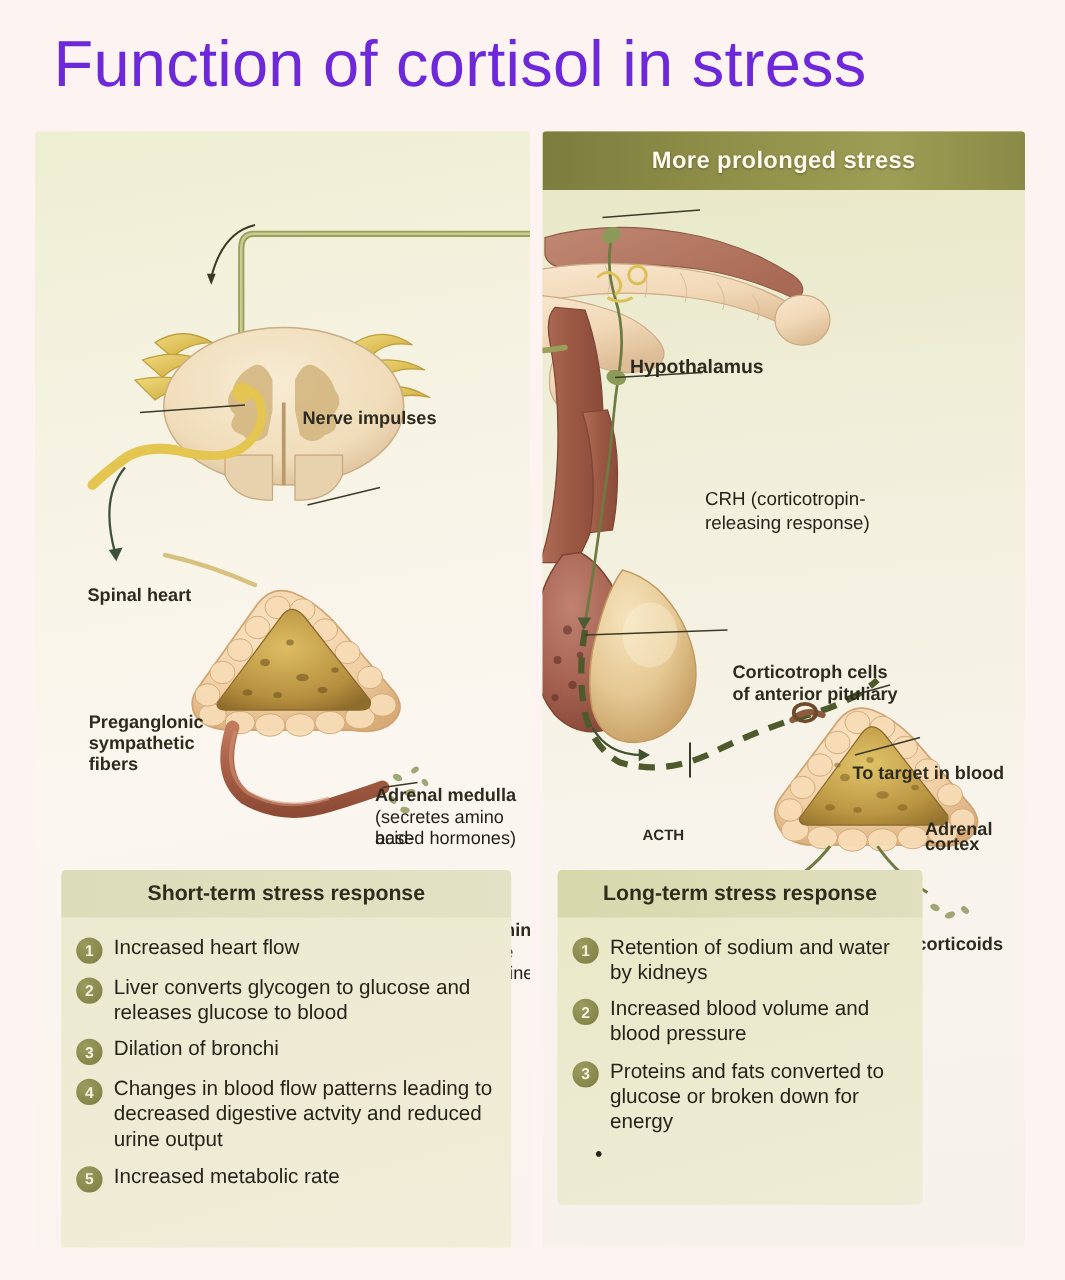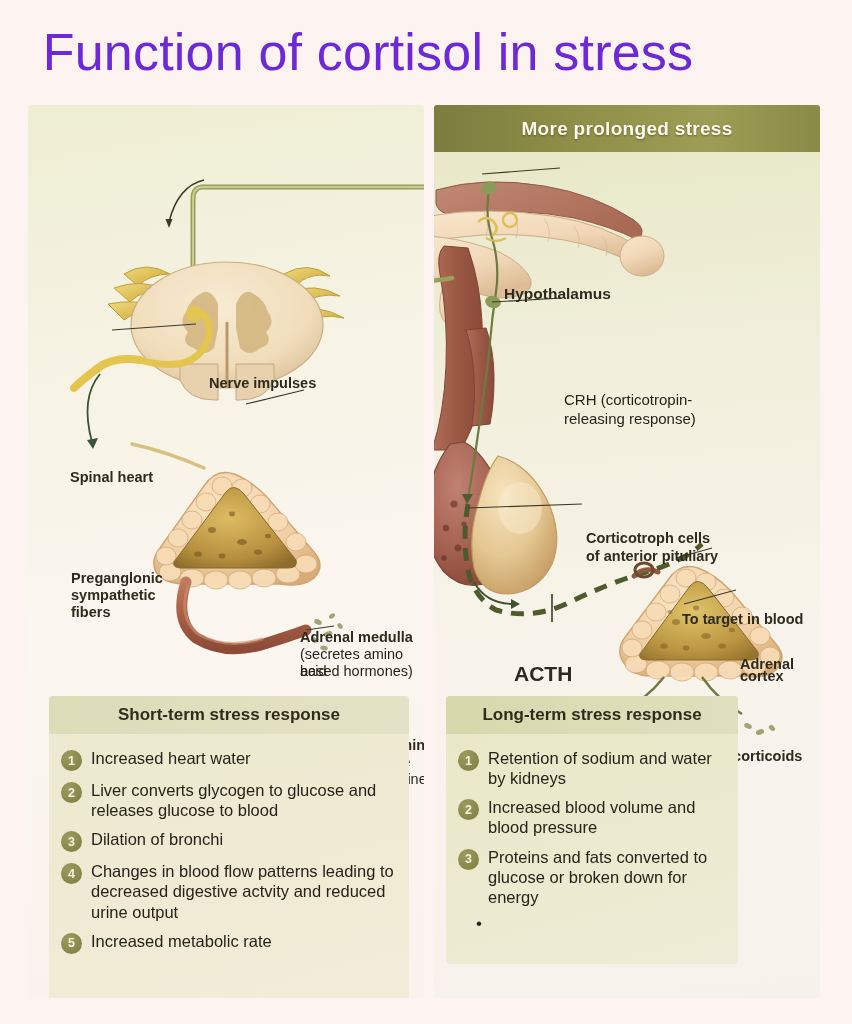--- a/index.html
+++ b/index.html
@@ -171,21 +171,21 @@
           <ellipse cx="304" cy="464" rx="3.4" ry="2.2" transform="rotate(-35 304 464)"></ellipse>
           <ellipse cx="296" cy="496" rx="3.8" ry="2.4" transform="rotate(10 296 496)"></ellipse>
           <ellipse cx="312" cy="474" rx="3.2" ry="2.2" transform="rotate(55 312 474)"></ellipse>
         </g>
 
         <path d="M218 252 L276 238" fill="none" stroke="#3b3a26" stroke-width="1.1"></path>
         <path d="M278 478 L306 474" fill="none" stroke="#3b3a26" stroke-width="1.1"></path>
       </svg>
     </div>
 
-    <div class="lbl" style="left:181px;top:222px;margin-top:48px;">Nerve impulses</div>
+    <div class="lbl" style="left:214px;top:222px;">Nerve impulses</div>
     <div class="lbl" style="left:42px;top:364px;">Spinal heart</div>
     <div>
       <div class="lbl" style="left:43px;top:465px;">Preganglonic</div>
       <div class="lbl" style="left:43px;top:482px;">sympathetic</div>
       <div class="lbl" style="left:43px;top:499px;">fibers</div>
     </div>
     <div>
       <div class="lbl" style="left:272px;top:524px;">Adrenal medulla</div>
       <div class="lbl reg" style="left:272px;top:541px;">(secretes amino acid-</div>
       <div class="lbl reg" style="left:272px;top:558px;">based hormones)</div>
@@ -194,21 +194,21 @@
       <div class="lbl" style="left:302px;top:632px;">Catecholamines</div>
       <div class="lbl reg" style="left:302px;top:649px;">(epinephrine and</div>
       <div class="lbl reg" style="left:302px;top:666px;">norepinephrine)</div>
     </div>
 
     <div class="respbox l">
       <div class="rhead l">Short-term stress response</div>
       <ul class="rlist">
         <li>
           <span class="num">1</span>
-          <span class="rtxt">Increased heart water</span>
+          <span class="rtxt">Increased heart flow</span>
         </li>
         <li>
           <span class="num">2</span>
           <span class="rtxt">Liver converts glycogen to glucose and releases glucose to blood</span>
         </li>
         <li>
           <span class="num">3</span>
           <span class="rtxt">Dilation of bronchi</span>
         </li>
         <li>
@@ -392,21 +392,21 @@
 
     <div class="lbl" style="left:70px;top:180px;font-size:15.5px;">Hypothalamus</div>
     <div>
       <div class="lbl reg" style="left:130px;top:286px;font-size:15px;">CRH (corticotropin-</div>
       <div class="lbl reg" style="left:130px;top:305px;font-size:15px;">releasing response)</div>
     </div>
     <div>
       <div class="lbl" style="left:152px;top:425px;">Corticotroph cells</div>
       <div class="lbl" style="left:152px;top:443px;">of anterior pituliary</div>
     </div>
-    <div class="lbl" style="left:80px;top:557px;font-size:21px;font-weight:700;">ACTH</div>
+    <div class="lbl" style="left:80px;top:557px;font-size:12px;font-weight:700;">ACTH</div>
     <div class="lbl" style="left:248px;top:506px;">To target in blood</div>
     <div>
       <div class="lbl" style="left:306px;top:551px;">Adrenal</div>
       <div class="lbl" style="left:306px;top:563px;">cortex</div>
     </div>
     <div class="lbl" style="left:22px;top:625px;">Mineralocorticoids</div>
     <div class="lbl" style="left:258px;top:643px;">Glucocorticoids</div>
 
     <div class="respbox r">
       <div class="rhead r">Long-term stress response</div>

